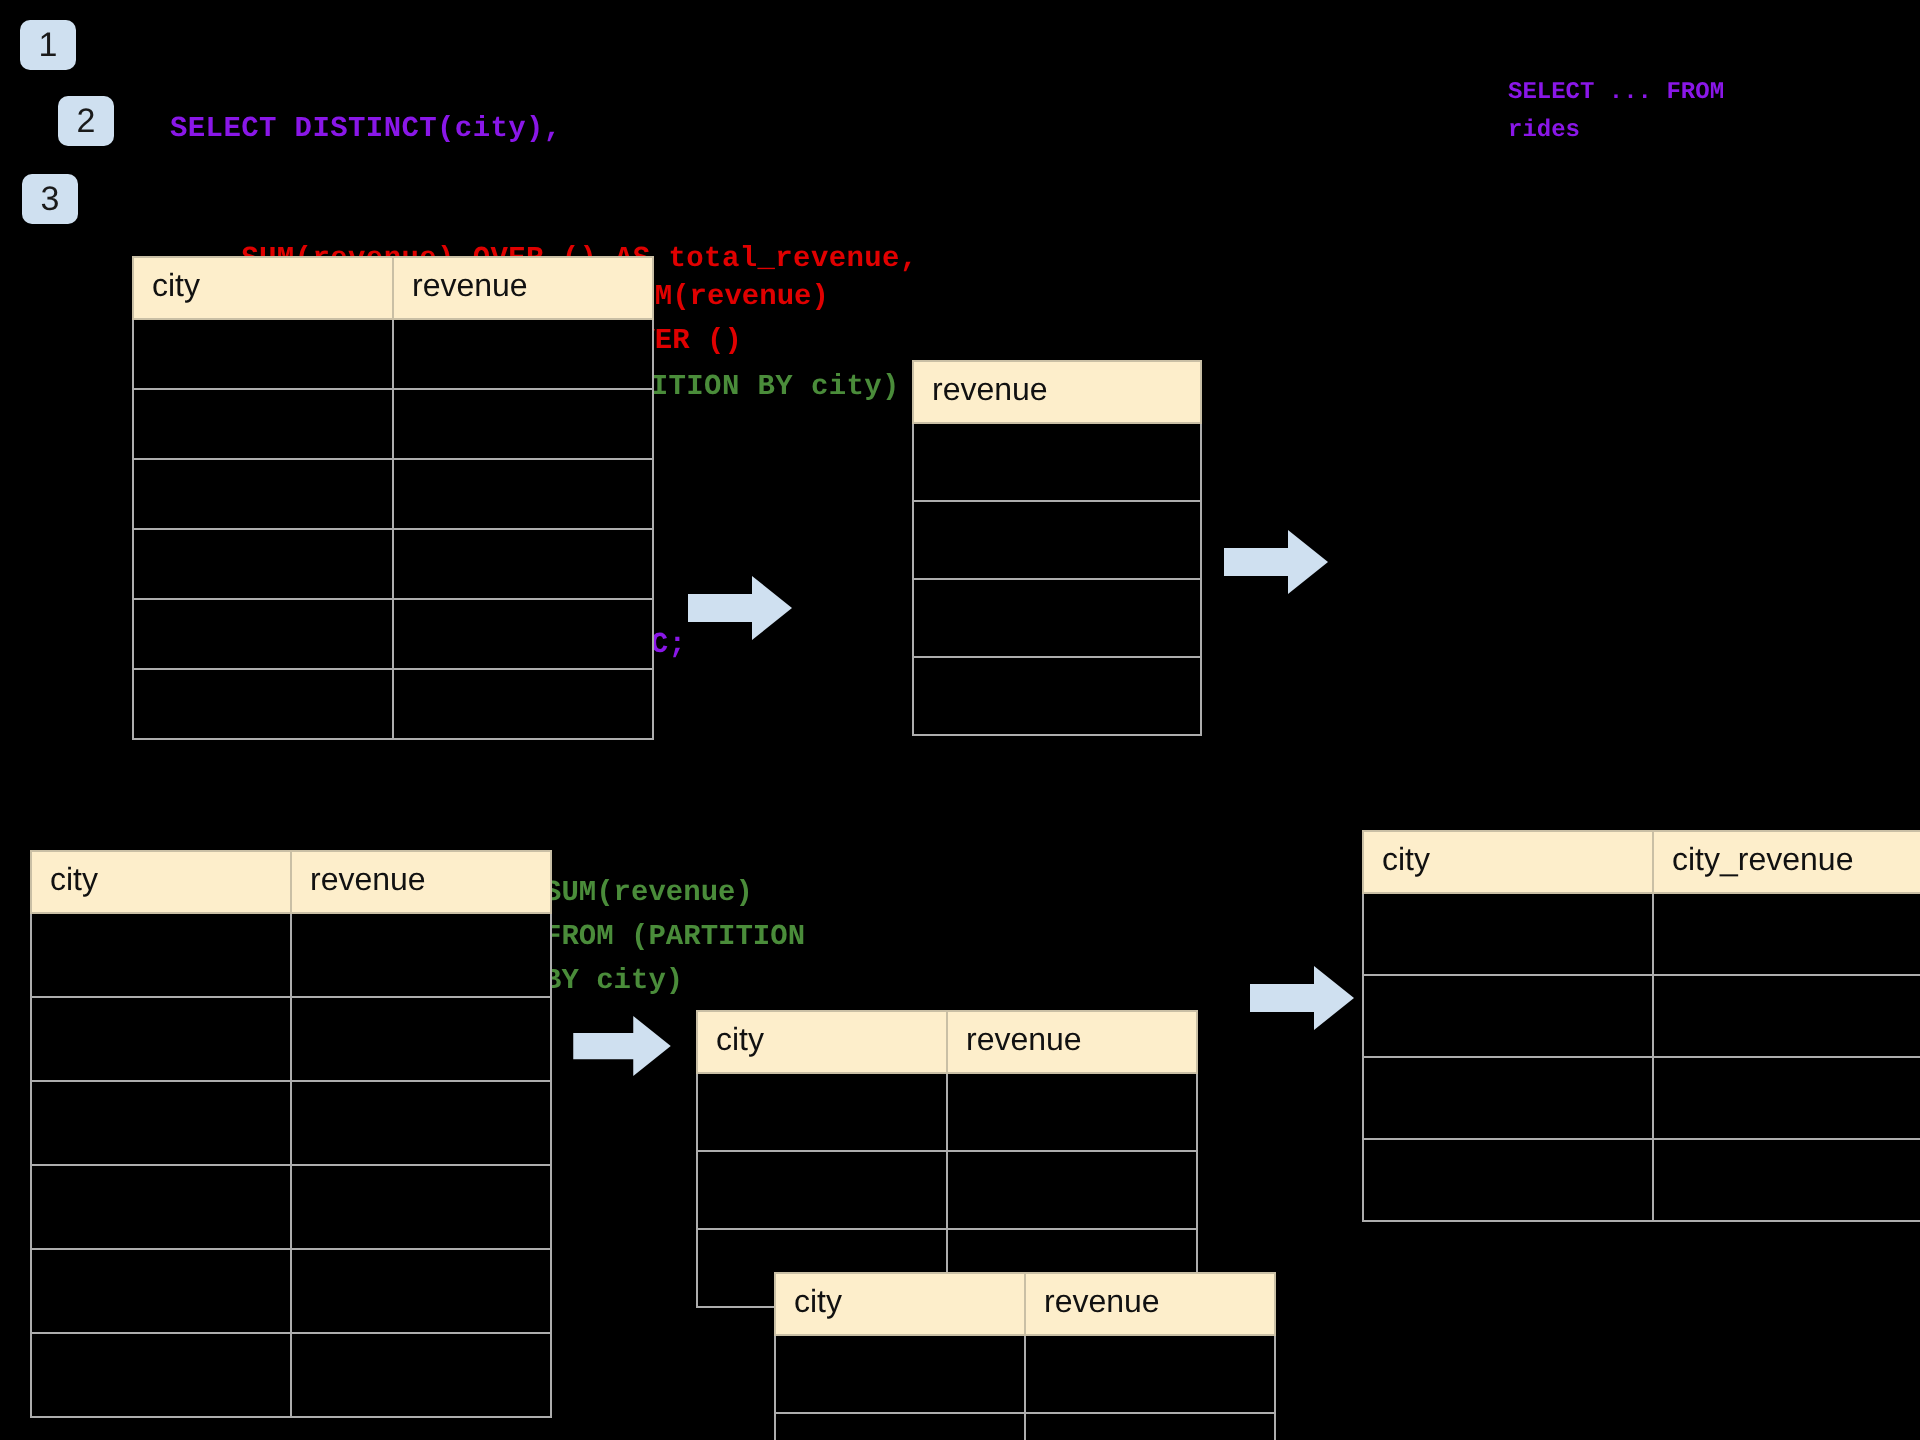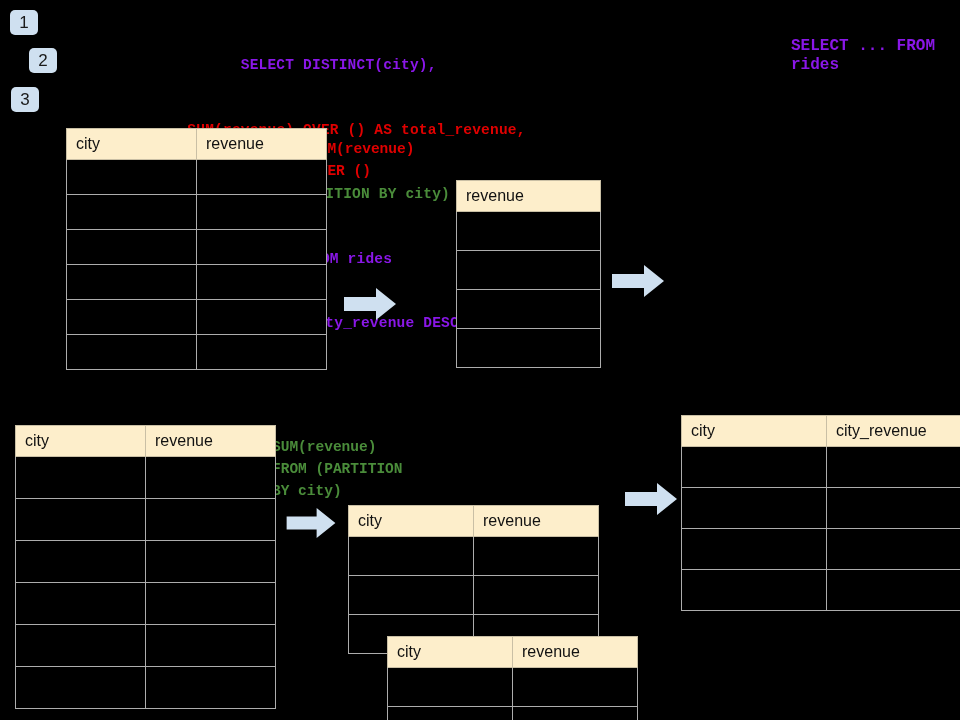--- a/index.html
+++ b/index.html
@@ -35,21 +35,21 @@
   
   .sql {
     position: absolute;
     font-family: "Liberation Mono", monospace;
     font-size: 14.5px;
     font-weight: bold;
     line-height: 21.5px;
     white-space: pre;
     letter-spacing: 0.2px;
   }
-  .sql-line { white-space: pre; text-align: center; }
+  .sql-line { white-space: pre; }
   .c-purple { color: #8a17e8; }
   .c-red    { color: #e00000; }
   .c-green  { color: #4a8c3a; }
 
   
   .annot {
     position: absolute;
     font-family: "Liberation Mono", monospace;
     font-size: 14.5px;
     font-weight: bold;
@@ -94,21 +94,21 @@
   <div class="badge" style="left:11px; top:87px;">3</div>
 
   <div class="sql" style="left:85px; top:12px;">
     <div class="sql-line c-purple">SELECT DISTINCT(city),</div>
     <div class="sql-line c-red">    SUM(revenue) OVER () AS total_revenue,</div>
     <div class="sql-line c-green">    SUM(revenue) OVER (PARTITION BY city) as city_revenue</div>
     <div class="sql-line c-purple">  FROM rides</div>
     <div class="sql-line c-purple">  ORDER by city_revenue DESC;</div>
   </div>
 
-  <div class="annot c-purple" style="left:791px; top:37px; font-size:16px; line-height:19px;">SELECT ... FROM
+  <div class="annot c-purple" style="left:754px; top:37px; font-size:12px; line-height:19px;">SELECT ... FROM
 rides</div>
 
   <div class="annot c-red" style="left:310px; top:138px;">SUM(revenue)
 OVER ()</div>
 
   <div class="annot c-green" style="left:272px; top:436px;">SUM(revenue)
 FROM (PARTITION
 BY city)</div>
 
   <table class="tbl" style="left:66px; top:128px; width:240px;">

